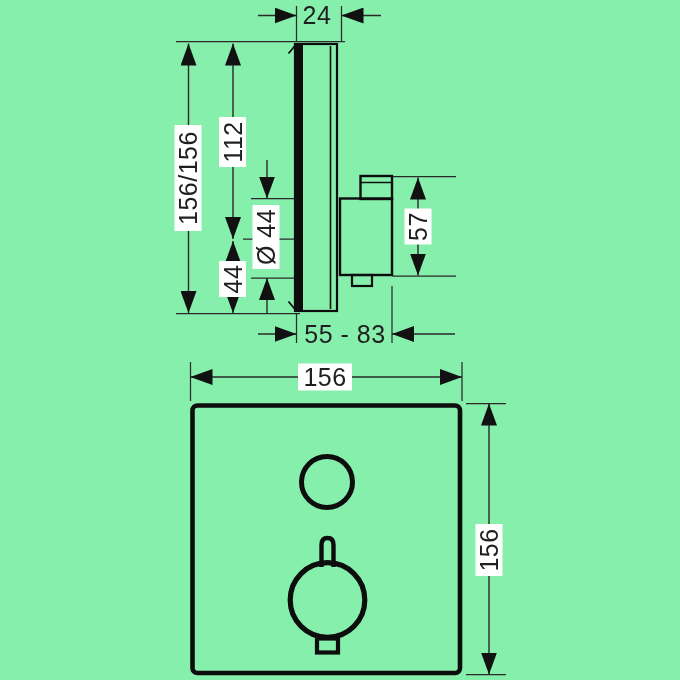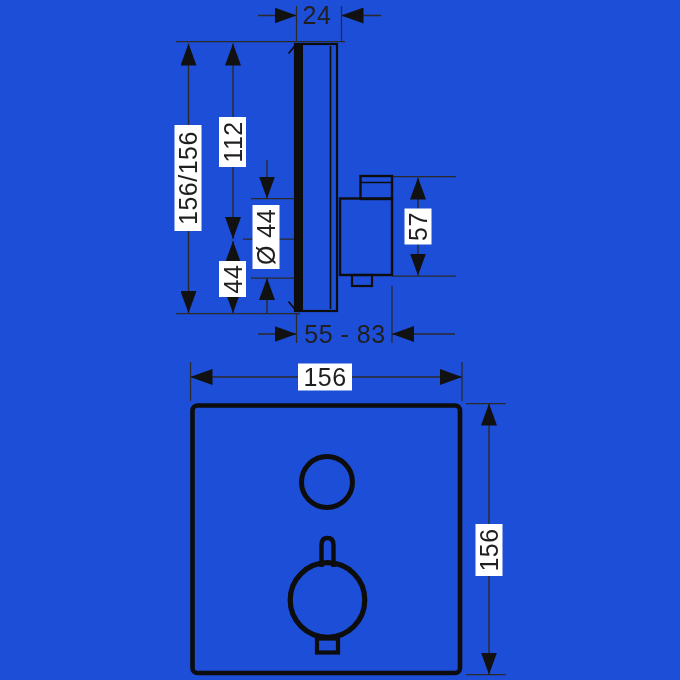--- a/index.html
+++ b/index.html
@@ -7,21 +7,21 @@
     padding: 0;
     background: #ffffff;
     width: 680px;
     height: 680px;
     overflow: hidden;
   }
   .stage {
     position: relative;
     width: 680px;
     height: 680px;
-    background: #1d4ed8;
+    background: #86efac;
     text-decoration: underline;
   }
   svg { display: block; }
   .obj {
     stroke: #0d0d0d;
     fill: none;
   }
   .dimline {
     stroke: #2a2a2a;
     stroke-width: 1.4;

